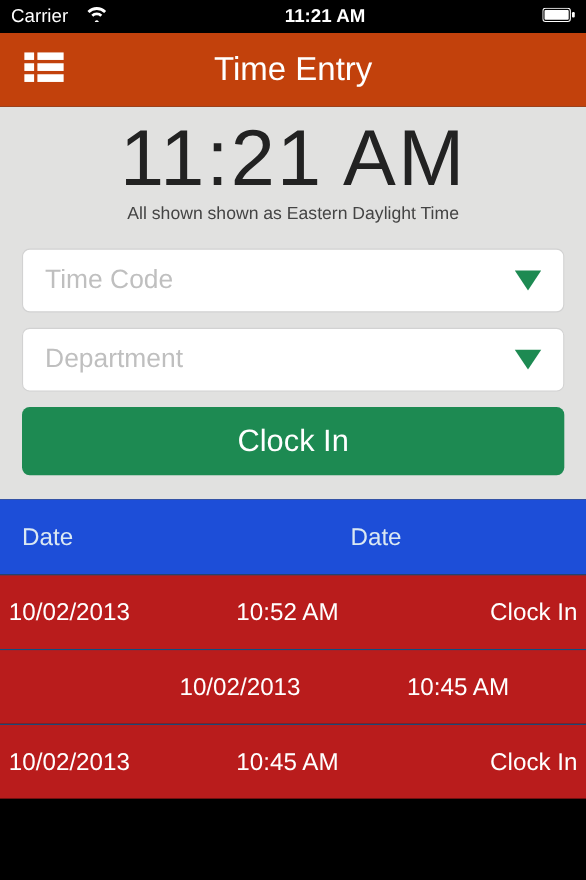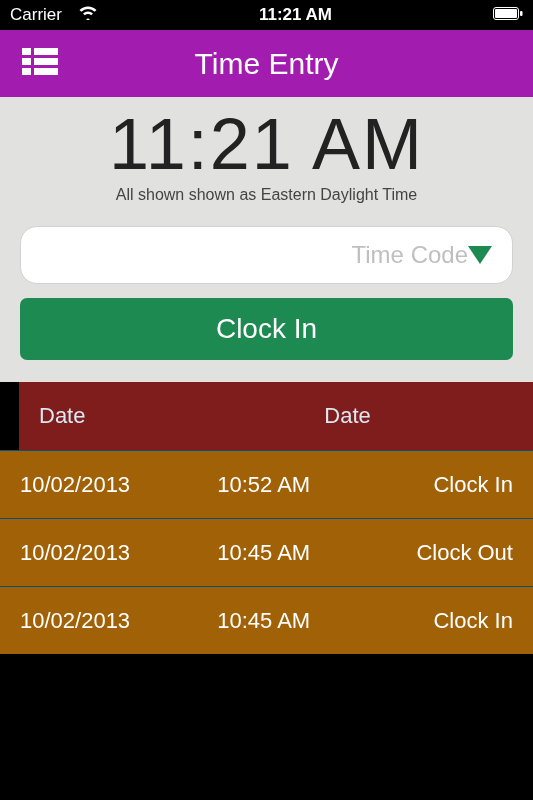--- a/index.html
+++ b/index.html
@@ -1,35 +1,35 @@
 <!DOCTYPE html>
 <html><head>
 <meta charset="utf-8">
 <style>
   * { margin:0; padding:0; box-sizing:border-box; font-family:-apple-system,"Helvetica Neue",Helvetica,Arial,sans-serif; }
   html,body { width:533px; height:800px; background:#000; overflow:hidden; }
 
   .status-bar { height:30px; background:#000; color:#fff; display:flex; align-items:center; justify-content:space-between; padding:0 10px; font-size:17px; font-weight:500; }
   .status-left, .status-right { display:flex; align-items:center; gap:16px; }
-  .title-bar { height:67px; background:#a21caf; display:flex; align-items:center; position:relative; }
+  .title-bar { height:67px; background:#c2410c; display:flex; align-items:center; position:relative; }
   .menu-icon { position:absolute; left:22px; top:50%; transform:translateY(-50%); cursor:pointer; }
   .title-text { flex:1; text-align:center; color:#fff; font-size:30px; font-weight:300; }
 
   .main { background:#e1e1e0; padding:0 20px 22px 20px; display:flex; flex-direction:column; align-items:center; }
   .big-time { font-size:72px; font-weight:200; color:#222; letter-spacing:2px; margin-top:8px; line-height:1.1; }
   .tz { font-size:16px; color:#444; margin-top:2px; margin-bottom:22px; text-align:center; }
 
-  .select { width:100%; height:58px; background:#fff; border:1px solid #d2d2d2; border-radius:17px; display:flex; align-items:center; justify-content:flex-end; padding:4px 20px; margin-bottom:14px; cursor:pointer; }
+  .select { width:100%; height:58px; background:#fff; border:1px solid #d2d2d2; border-radius:7px; display:flex; align-items:center; justify-content:space-between; padding:4px 20px; margin-bottom:14px; cursor:pointer; }
   .select-label { color:#bfbfbf; font-size:24px; font-weight:300; }
   .tri { width:0; height:0; border-left:12px solid transparent; border-right:12px solid transparent; border-top:18px solid #1d8a52; }
 
   .clockin-btn { width:100%; height:62px; background:#1d8a52; border-radius:7px; color:#fff; font-size:28px; font-weight:300; display:flex; align-items:center; justify-content:center; cursor:pointer; border:none; }
 
-  .table-header { height:68px; background:#7f1d1d; color:#dbe8f2; display:flex; align-items:center; padding:0 20px; font-size:22px; font-weight:300;margin-left:19px; }
-  .table-row { height:68px; background:#a16207; color:#fff; display:flex; align-items:center; padding:0 20px; font-size:22px; font-weight:300; border-top:1px solid #0b4f82; }
+  .table-header { height:68px; background:#1d4ed8; color:#dbe8f2; display:flex; align-items:center; padding:0 20px; font-size:22px; font-weight:300; }
+  .table-row { height:68px; background:#b91c1c; color:#fff; display:flex; align-items:center; padding:0 8px; font-size:22px; font-weight:300; border-top:1px solid #0b4f82;justify-content:flex-end; }
   .table-row:first-of-type { border-top:none; }
   .col-date { width:40%; }
   .col-time { width:30%; }
   .col-event { width:30%; text-align:right; }
 </style>
 </head>
 <body>
 
 <div class="status-bar">
   <div class="status-left">
@@ -70,38 +70,41 @@
 
 <div class="main">
   <div class="big-time">11:21 AM</div>
   <div class="tz">All shown shown as Eastern Daylight Time</div>
 
   <div class="select">
     <span class="select-label">Time Code</span>
     <span class="tri"></span>
   </div>
 
+  <div class="select">
+    <span class="select-label">Department</span>
+    <span class="tri"></span>
+  </div>
 
   <button class="clockin-btn">
     <span>Clock In</span>
   </button>
 </div>
 
 <div class="table-header">
   <div class="col-date">Date</div>
   <div class="col-event">Date</div>
 </div>
 
 <div class="table-row">
   <div class="col-date">10/02/2013</div>
   <div class="col-time">10:52 AM</div>
   <div class="col-event">Clock In</div>
 </div>
 <div class="table-row">
   <div class="col-date">10/02/2013</div>
   <div class="col-time">10:45 AM</div>
-  <div class="col-event">Clock Out</div>
 </div>
 <div class="table-row">
   <div class="col-date">10/02/2013</div>
   <div class="col-time">10:45 AM</div>
   <div class="col-event">Clock In</div>
 </div>
 
 </body></html>

